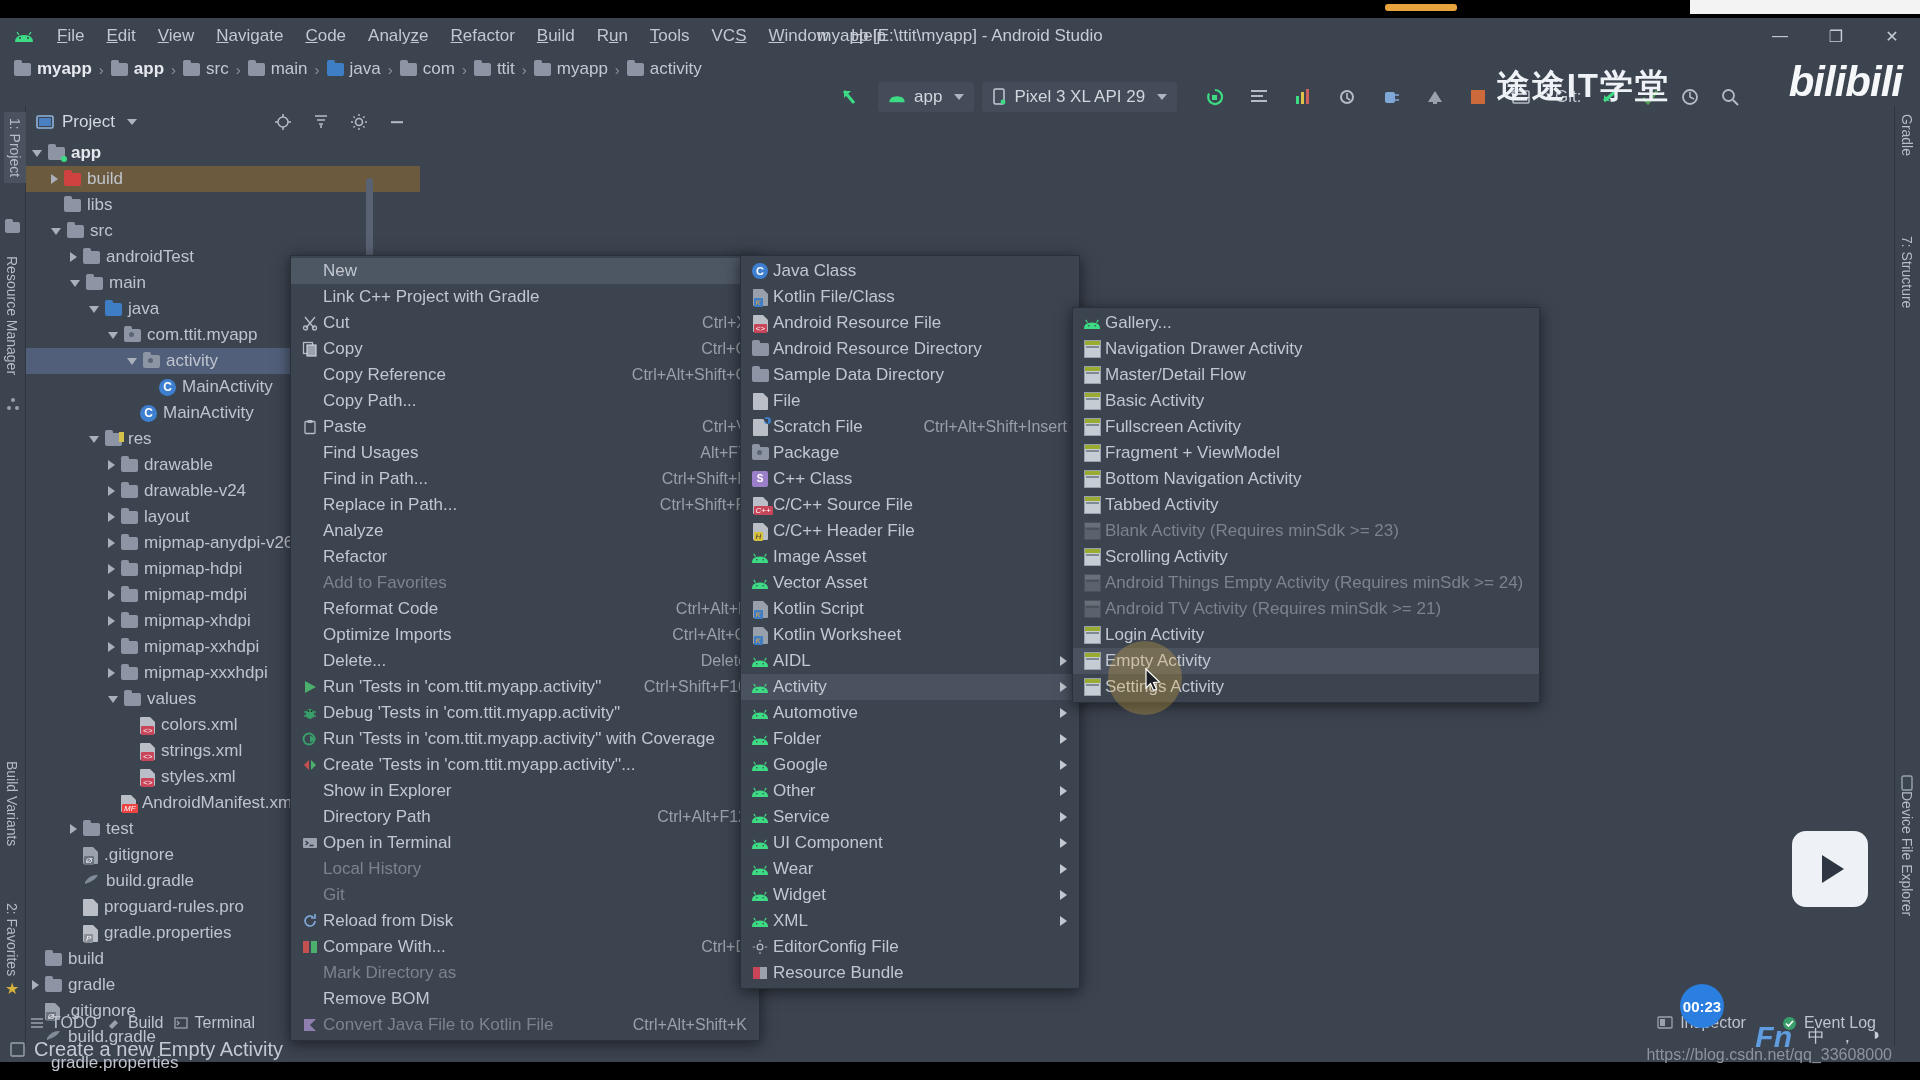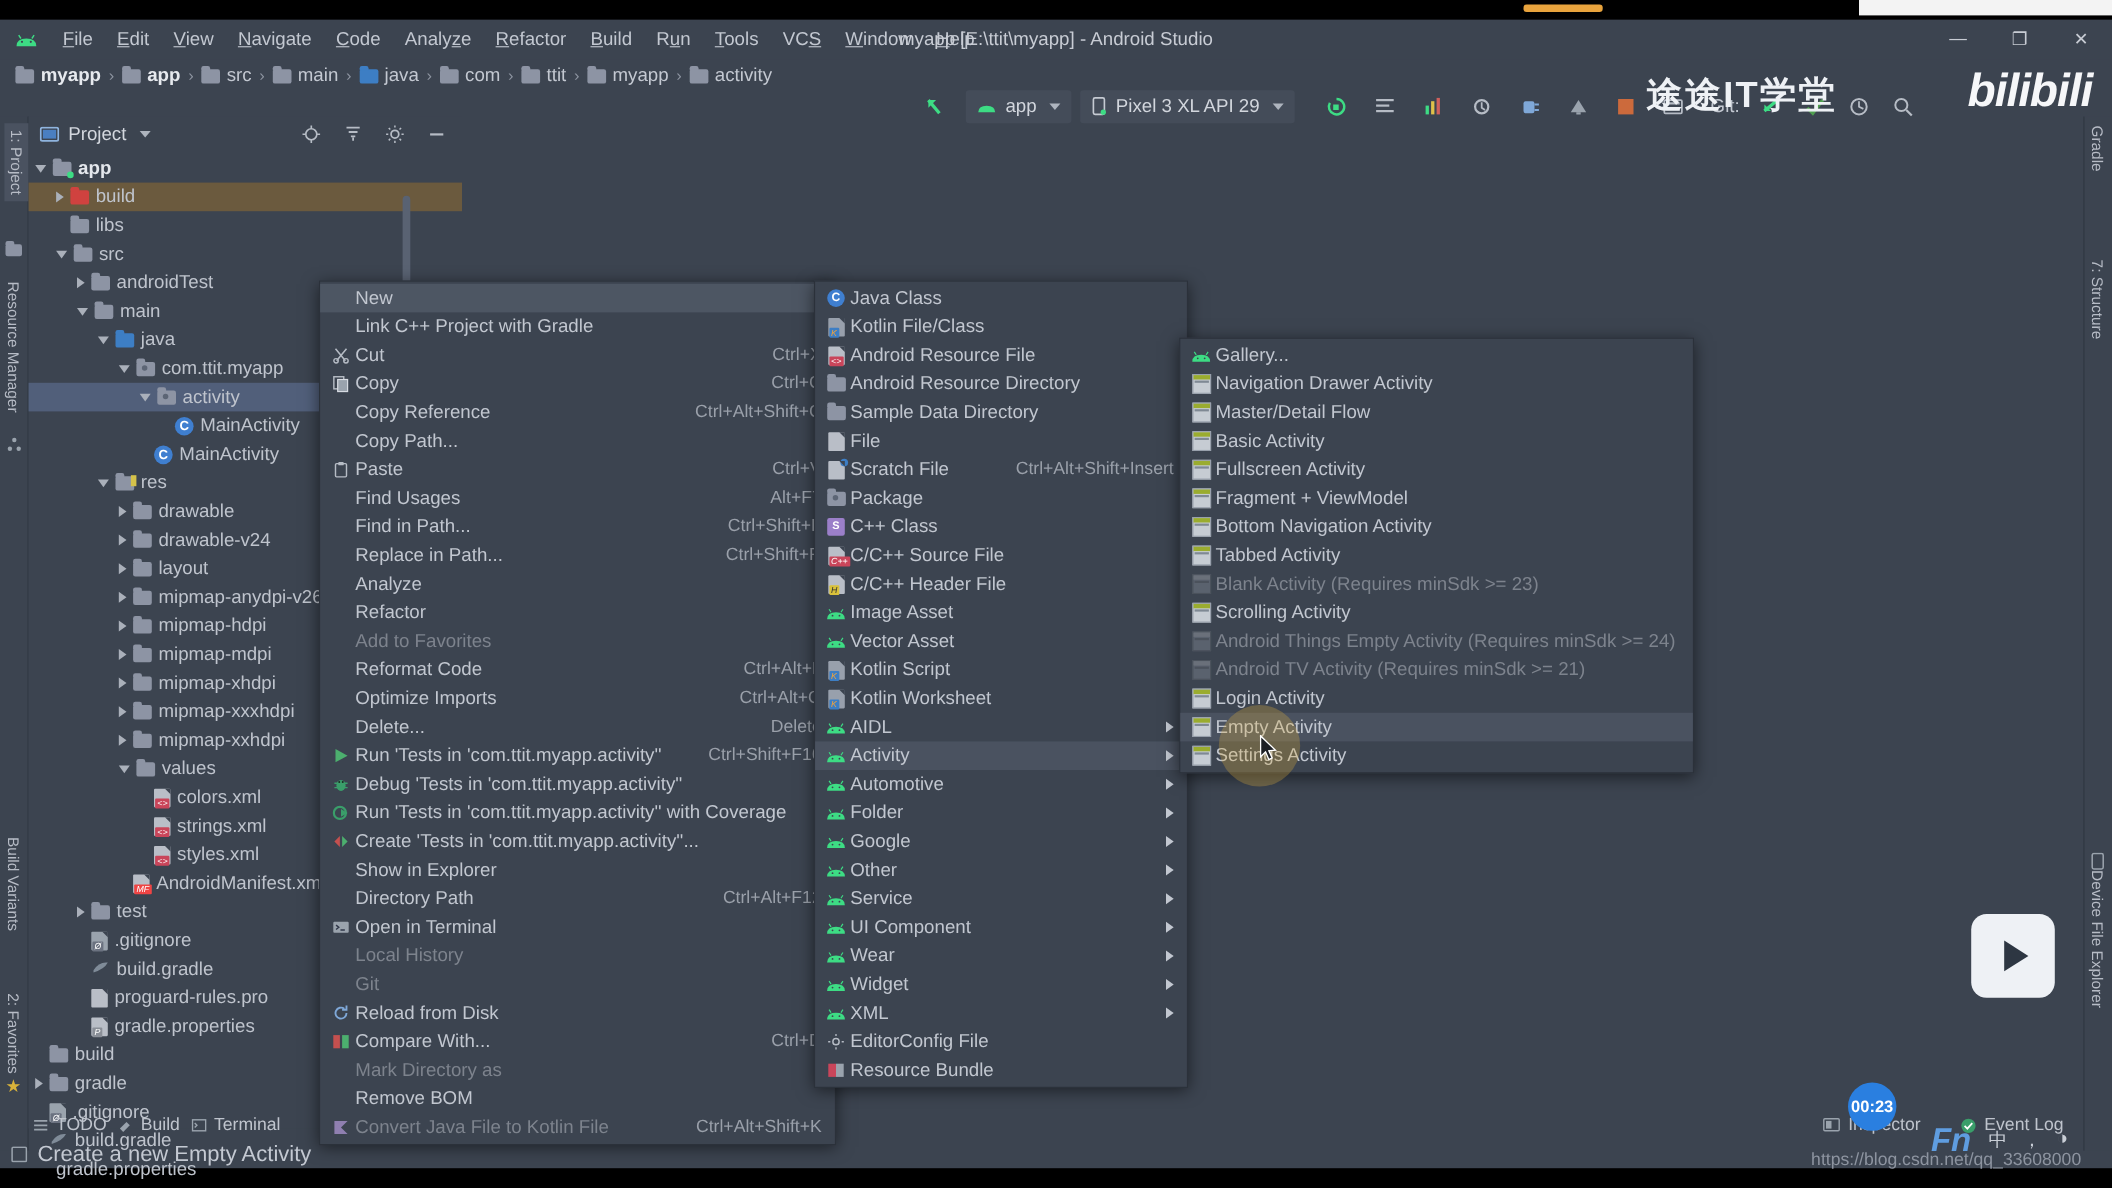--- a/index.html
+++ b/index.html
@@ -634,27 +634,27 @@
           <div class="row">
             <span style="display:inline-block;width:82px"></span>
             <span class="arrow"></span>
             <span class="folder"></span>
             <span class="lbl">mipmap-xhdpi</span>
           </div>
           <div class="row">
             <span style="display:inline-block;width:82px"></span>
             <span class="arrow"></span>
             <span class="folder"></span>
-            <span class="lbl">mipmap-xxxhdpi</span>
+            <span class="lbl">mipmap-xxhdpi</span>
           </div>
           <div class="row">
             <span style="display:inline-block;width:82px"></span>
             <span class="arrow"></span>
             <span class="folder"></span>
-            <span class="lbl">mipmap-xxhdpi</span>
+            <span class="lbl">mipmap-xxxhdpi</span>
           </div>
           <div class="row">
             <span style="display:inline-block;width:82px"></span>
             <span class="arrow open"></span>
             <span class="folder"></span>
             <span class="lbl">values</span>
           </div>
           <div class="row">
             <span style="display:inline-block;width:101px"></span>
             <span class="arrow none"></span>

